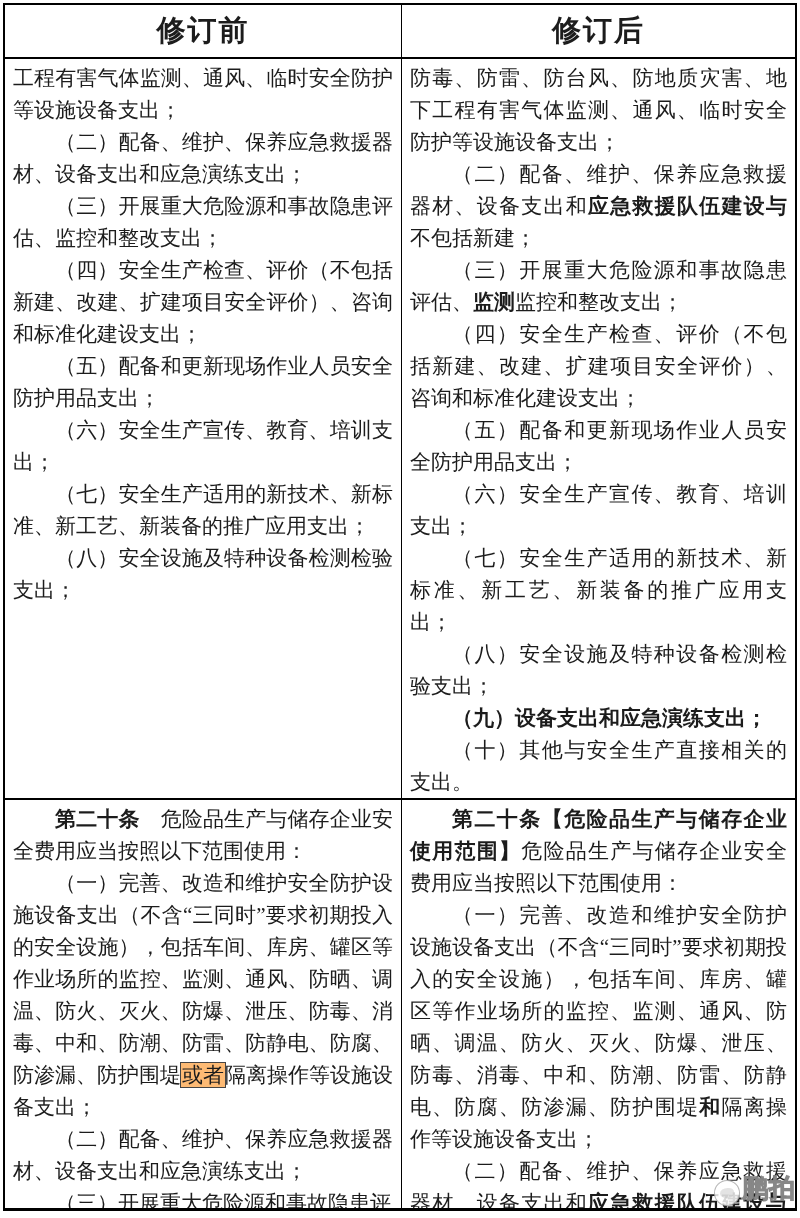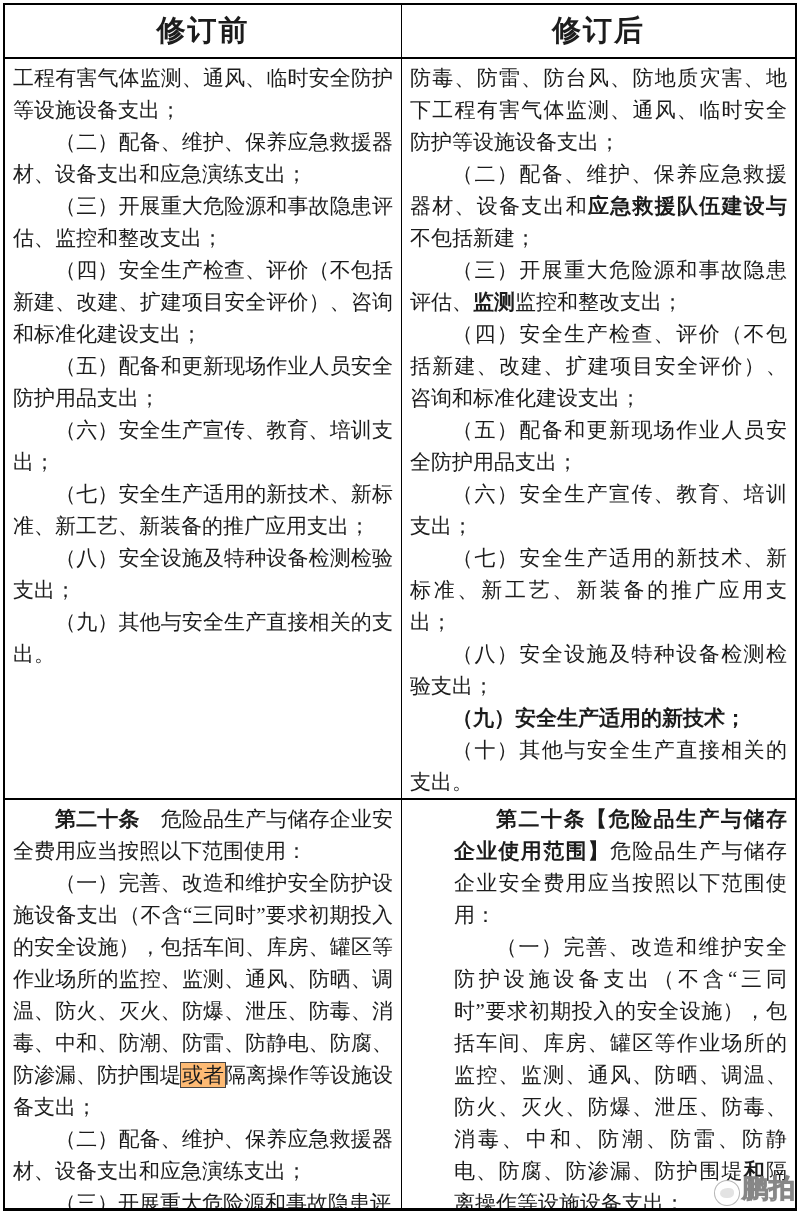--- a/index.html
+++ b/index.html
@@ -33,21 +33,21 @@
     font-weight:bold;font-size:29px;letter-spacing:2px;
     box-sizing:border-box;
   }
   .hdr-cell.left{width:397px;border-right:1px solid #000;}
   .hdr-cell.right{flex:1;}
   .body-row{
     display:flex;flex-direction:row;
     box-sizing:border-box;
   }
   .body-row.r1{flex:0 0 704px;border-bottom:2px solid #000;}
-  .body-row.r2{flex:1 1 auto;overflow:hidden;gap:44px;}
+  .body-row.r2{flex:1 1 auto;overflow:hidden;}
   .cell{
     box-sizing:border-box;
     padding:3px 8px 0 8px;
     font-size:21px;line-height:32px;
     overflow:hidden;
   }
   .cell.left{width:397px;border-right:1px solid #000;}
   .cell.right{flex:1;}
   .para{
     margin:0;
@@ -112,32 +112,31 @@
     <div class="body-row r1">
       <div class="cell left">
           <p class="para"><span>工程有害气体监测、通风、临时安全防护等设施设备支出；</span></p>
           <p class="para ind"><span>（二）配备、维护、保养应急救援器材、设备支出和应急演练支出；</span></p>
           <p class="para ind"><span>（三）开展重大危险源和事故隐患评估、监控和整改支出；</span></p>
           <p class="para ind"><span>（四）安全生产检查、评价（不包括新建、改建、扩建项目安全评价）、咨询和标准化建设支出；</span></p>
           <p class="para ind"><span>（五）配备和更新现场作业人员安全防护用品支出；</span></p>
           <p class="para ind"><span>（六）安全生产宣传、教育、培训支出；</span></p>
           <p class="para ind"><span>（七）安全生产适用的新技术、新标准、新工艺、新装备的推广应用支出；</span></p>
           <p class="para ind"><span>（八）安全设施及特种设备检测检验支出；</span></p>
-          <p class="para ind"><span>（九）其他与安全生产直接相关的支出。</span></p>
         </div>
       <div class="cell right">
           <p class="para"><span>防毒、防雷、防台风、防地质灾害、地下工程有害气体监测、通风、临时安全防护等设施设备支出；</span></p>
           <p class="para ind"><span>（二）配备、维护、保养应急救援器材、设备支出和</span><span class="run-b">应急救援队伍建设与</span><span>不包括新建；</span></p>
           <p class="para ind"><span>（三）开展重大危险源和事故隐患评估、</span><span class="run-b">监测</span><span>监控和整改支出；</span></p>
           <p class="para ind"><span>（四）安全生产检查、评价（不包括新建、改建、扩建项目安全评价）、咨询和标准化建设支出；</span></p>
           <p class="para ind"><span>（五）配备和更新现场作业人员安全防护用品支出；</span></p>
           <p class="para ind"><span>（六）安全生产宣传、教育、培训支出；</span></p>
           <p class="para ind"><span>（七）安全生产适用的新技术、新标准、新工艺、新装备的推广应用支出；</span></p>
           <p class="para ind"><span>（八）安全设施及特种设备检测检验支出；</span></p>
-          <p class="para ind"><span class="run-b">（九）安全生产适用的新技术；</span></p>
+          <p class="para ind"><span class="run-b">（九）设备支出和应急演练支出；</span></p>
           <p class="para ind"><span>（十）其他与安全生产直接相关的支出。</span></p>
         </div>
     </div>
 
     <div class="body-row r2">
       <div class="cell left">
           <p class="para ind"><span class="run-b">第二十条</span><span>　危险品生产与储存企业安全费用应当按照以下范围使用：</span></p>
           <p class="para ind"><span>（一）完善、改造和维护安全防护设施设备支出（不含“三同时”要求初期投入的安全设施），包括车间、库房、罐区等作业场所的监控、监测、通风、防晒、调温、防火、灭火、防爆、泄压、防毒、消毒、中和、防潮、防雷、防静电、防腐、防渗漏、防护围堤</span><span class="run-box">或者</span><span>隔离操作等设施设备支出；</span></p>
           <p class="para ind"><span>（二）配备、维护、保养应急救援器材、设备支出和应急演练支出；</span></p>
           <p class="para ind"><span>（三）开展重大危险源和事故隐患评</span></p>

